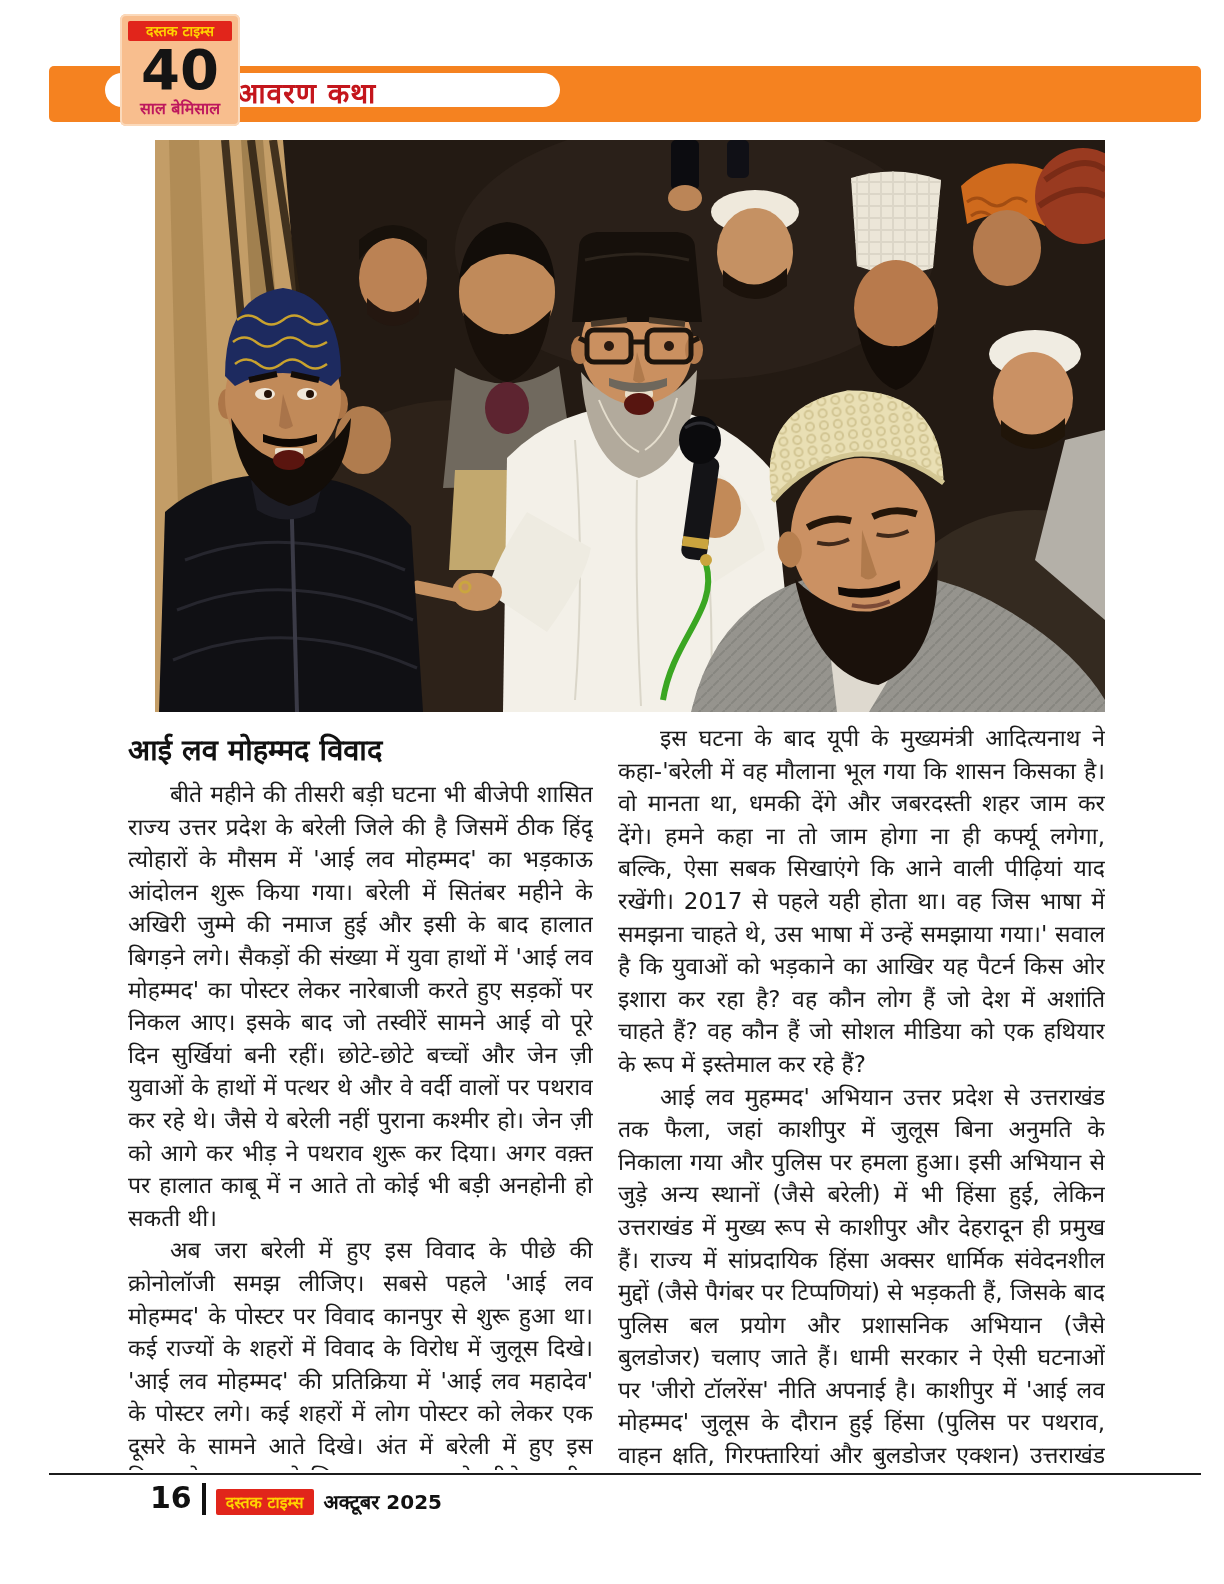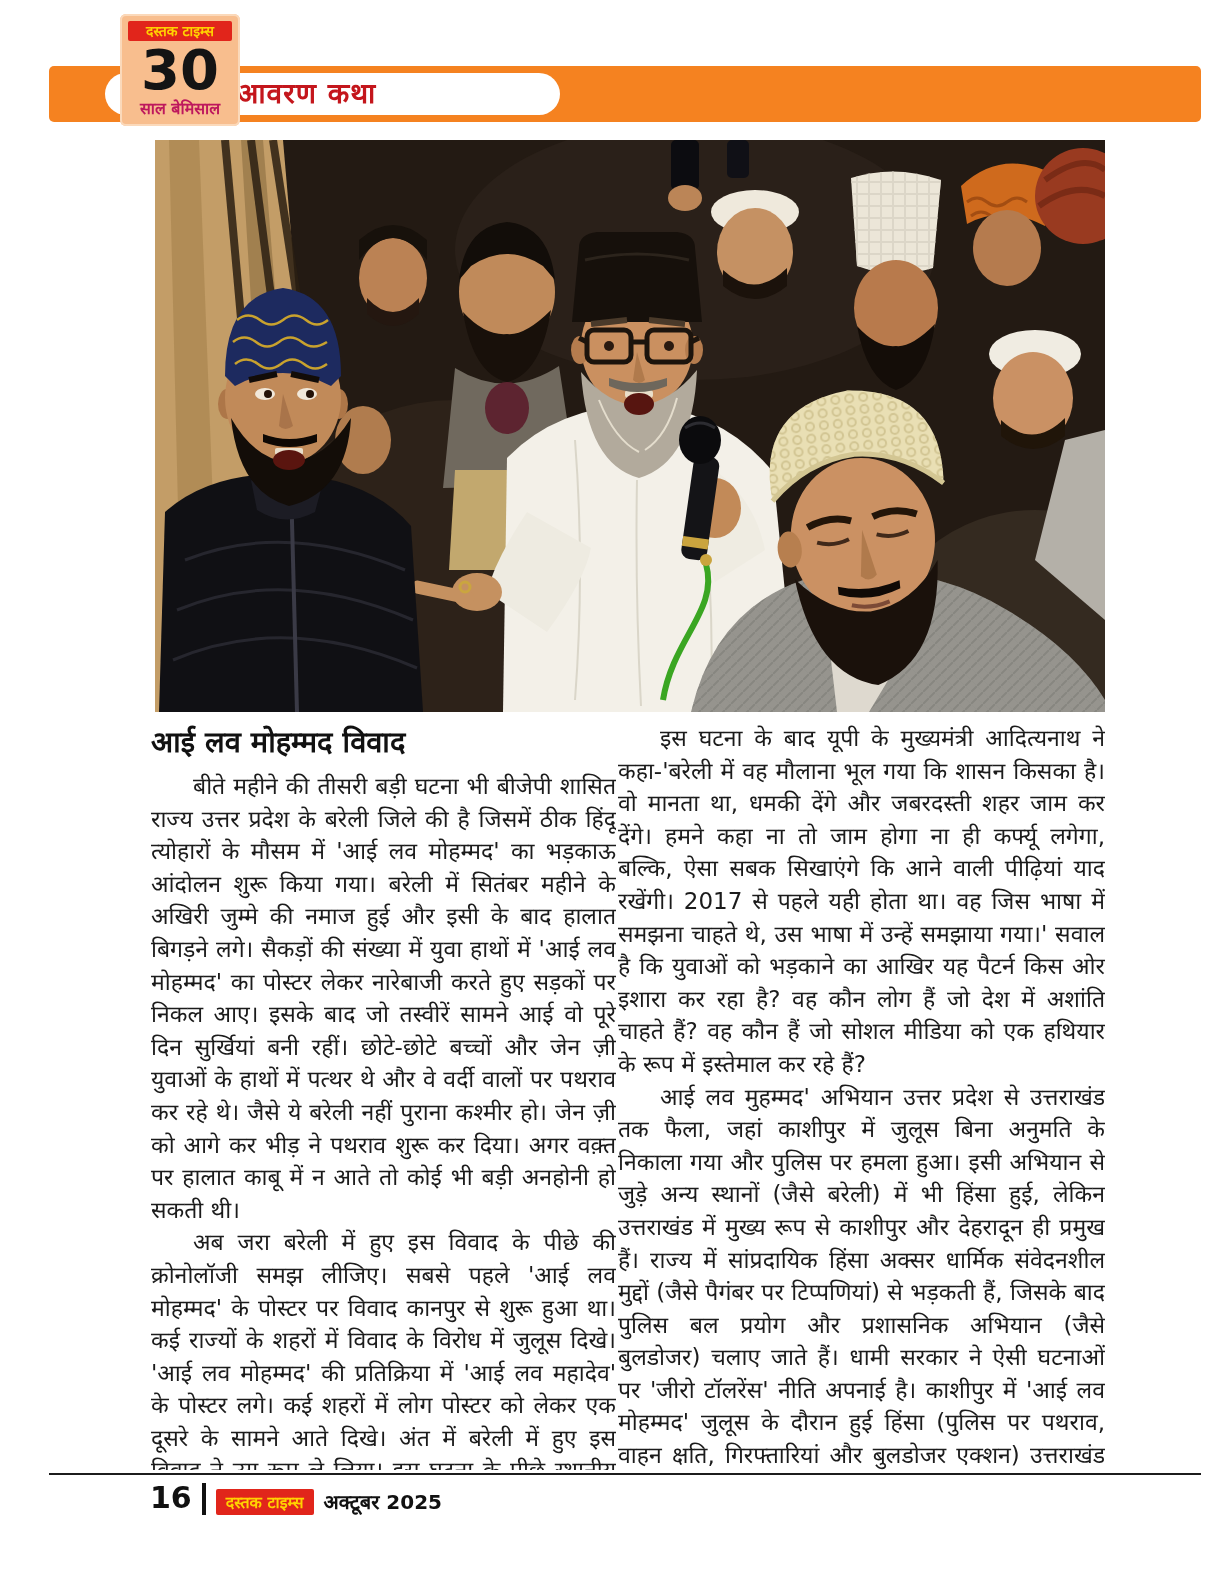--- a/index.html
+++ b/index.html
@@ -6,21 +6,21 @@
   .page{
     position:relative;width:1224px;height:1584px;background:#ffffff;overflow:hidden;
     font-family:"DejaVu Sans","Liberation Sans",sans-serif;color:#1b1b1b;
   }
   
   .orange-bar{
     position:absolute;left:49px;top:66px;width:1152px;height:56px;
     background:#F58220;border-radius:5px;
   }
   .white-pill{
-    position:absolute;left:56px;top:7px;width:455px;height:42px;
+    position:absolute;left:56px;top:7px;width:455px;height:34px;
     background:#ffffff;border-radius:21px;
   }
   .section-title{
     display:block;padding-left:132px;line-height:42px;
     font-size:28px;font-weight:bold;color:#C4161C;letter-spacing:1px;
   }
   .logo-box{
     position:absolute;left:120px;top:14px;width:120px;height:112px;z-index:3;
     background:#F8BE8E;border-radius:6px;text-align:center;
     box-shadow:0 0 0 2px #fbd9ba inset;
@@ -31,21 +31,21 @@
     white-space:nowrap;overflow:hidden;
   }
   .logo-number{font-size:56px;font-weight:bold;color:#141414;line-height:58px;}
   .logo-tagline{font-size:16px;font-weight:bold;color:#be185d;line-height:20px;}
   
   .photo{position:absolute;left:155px;top:140px;width:950px;height:572px;margin:0;}
   .photo svg{display:block;width:100%;height:100%;}
   
   .article{position:absolute;left:0;top:722px;width:1224px;height:748px;overflow:hidden;}
   .col{position:absolute;top:0;height:748px;overflow:hidden;text-align:justify;}
-  .col-left{left:151px;width:465px;}
+  .col-left{left:128px;width:465px;margin-top:8px;}
   .col-right{left:618px;width:487px;}
   .headline{
     font-size:29px;line-height:40px;font-weight:bold;color:#111111;
     margin:0 0 8px 0;text-align:left;
   }
   .headline.h2{margin:14px 0 8px 0;}
   .para{font-size:23px;line-height:32.6px;margin:0;}
   .para.ind{text-indent:42px;}
   
   .footer-rule{position:absolute;left:49px;top:1473px;width:1152px;height:2px;background:#1c1c1c;}
@@ -64,21 +64,21 @@
 <div class="page">
 
   <header>
     <div class="orange-bar">
       <div class="white-pill">
         <span class="section-title">आवरण कथा</span>
       </div>
     </div>
     <div class="logo-box">
       <div class="logo-band">दस्तक टाइम्स</div>
-      <div class="logo-number">30</div>
+      <div class="logo-number">40</div>
       <div class="logo-tagline">साल बेमिसाल</div>
     </div>
   </header>
 
   <figure class="photo">
     <svg viewBox="0 0 950 572" preserveAspectRatio="none">
       <defs>
         <pattern id="knit" width="14" height="12" patternUnits="userSpaceOnUse">
           <circle cx="7" cy="6" r="4" fill="none" stroke="#cfc28f" stroke-width="2"></circle>
         </pattern>

